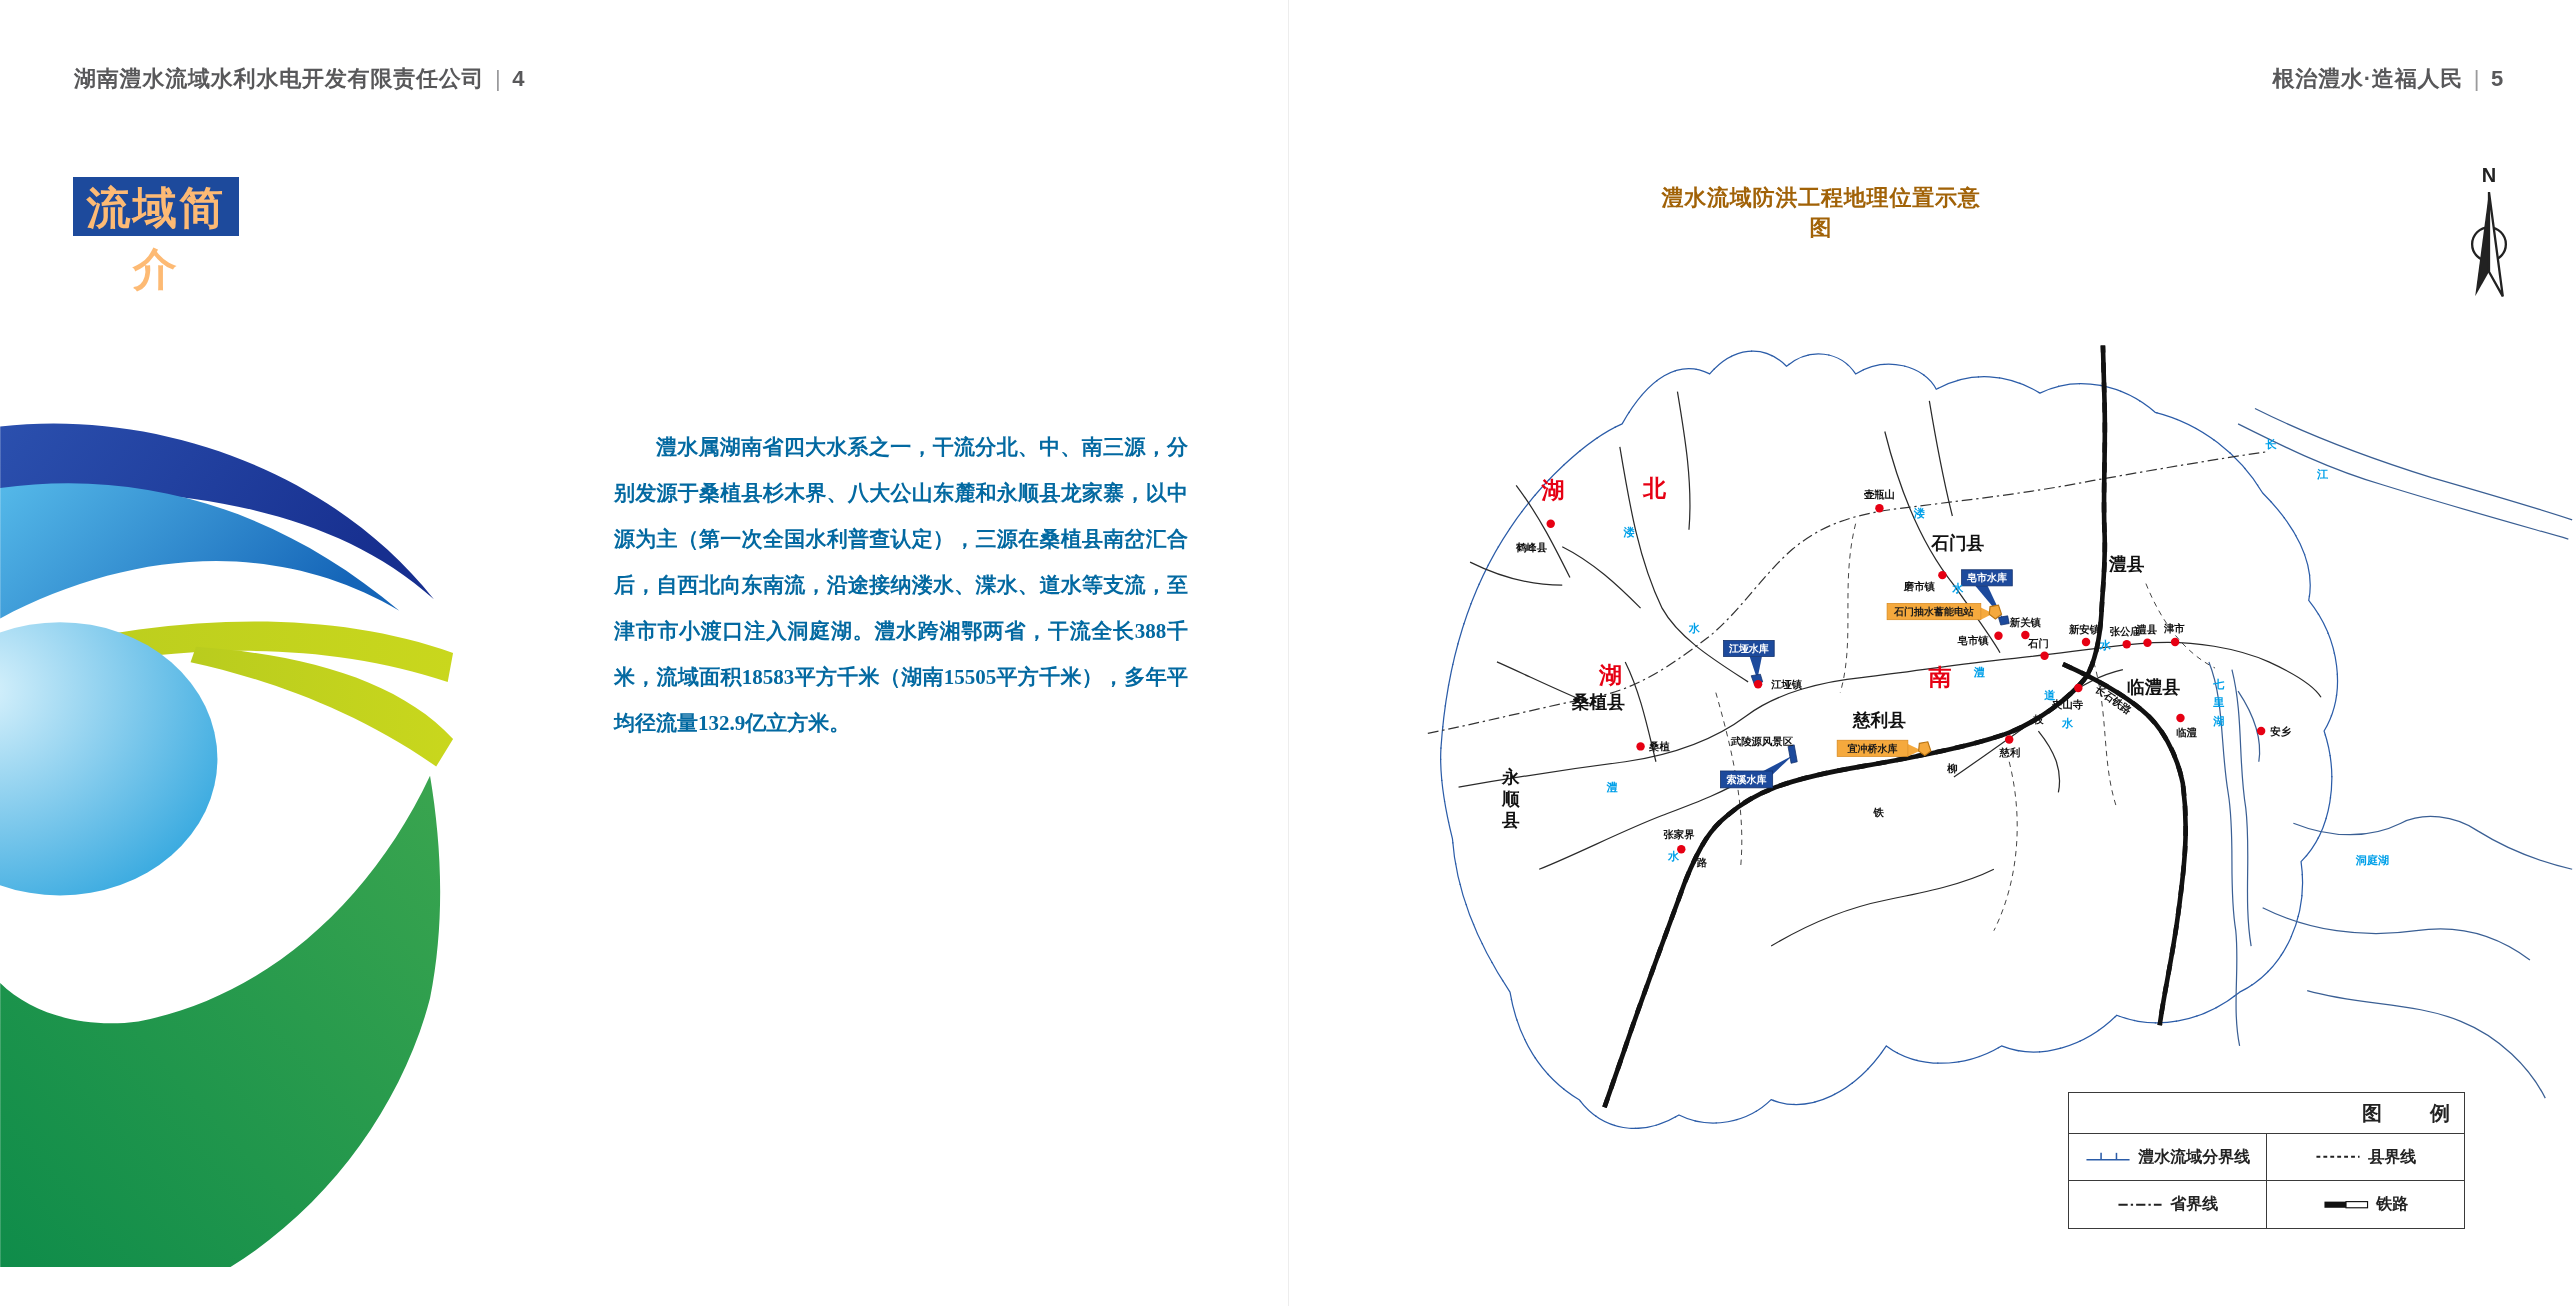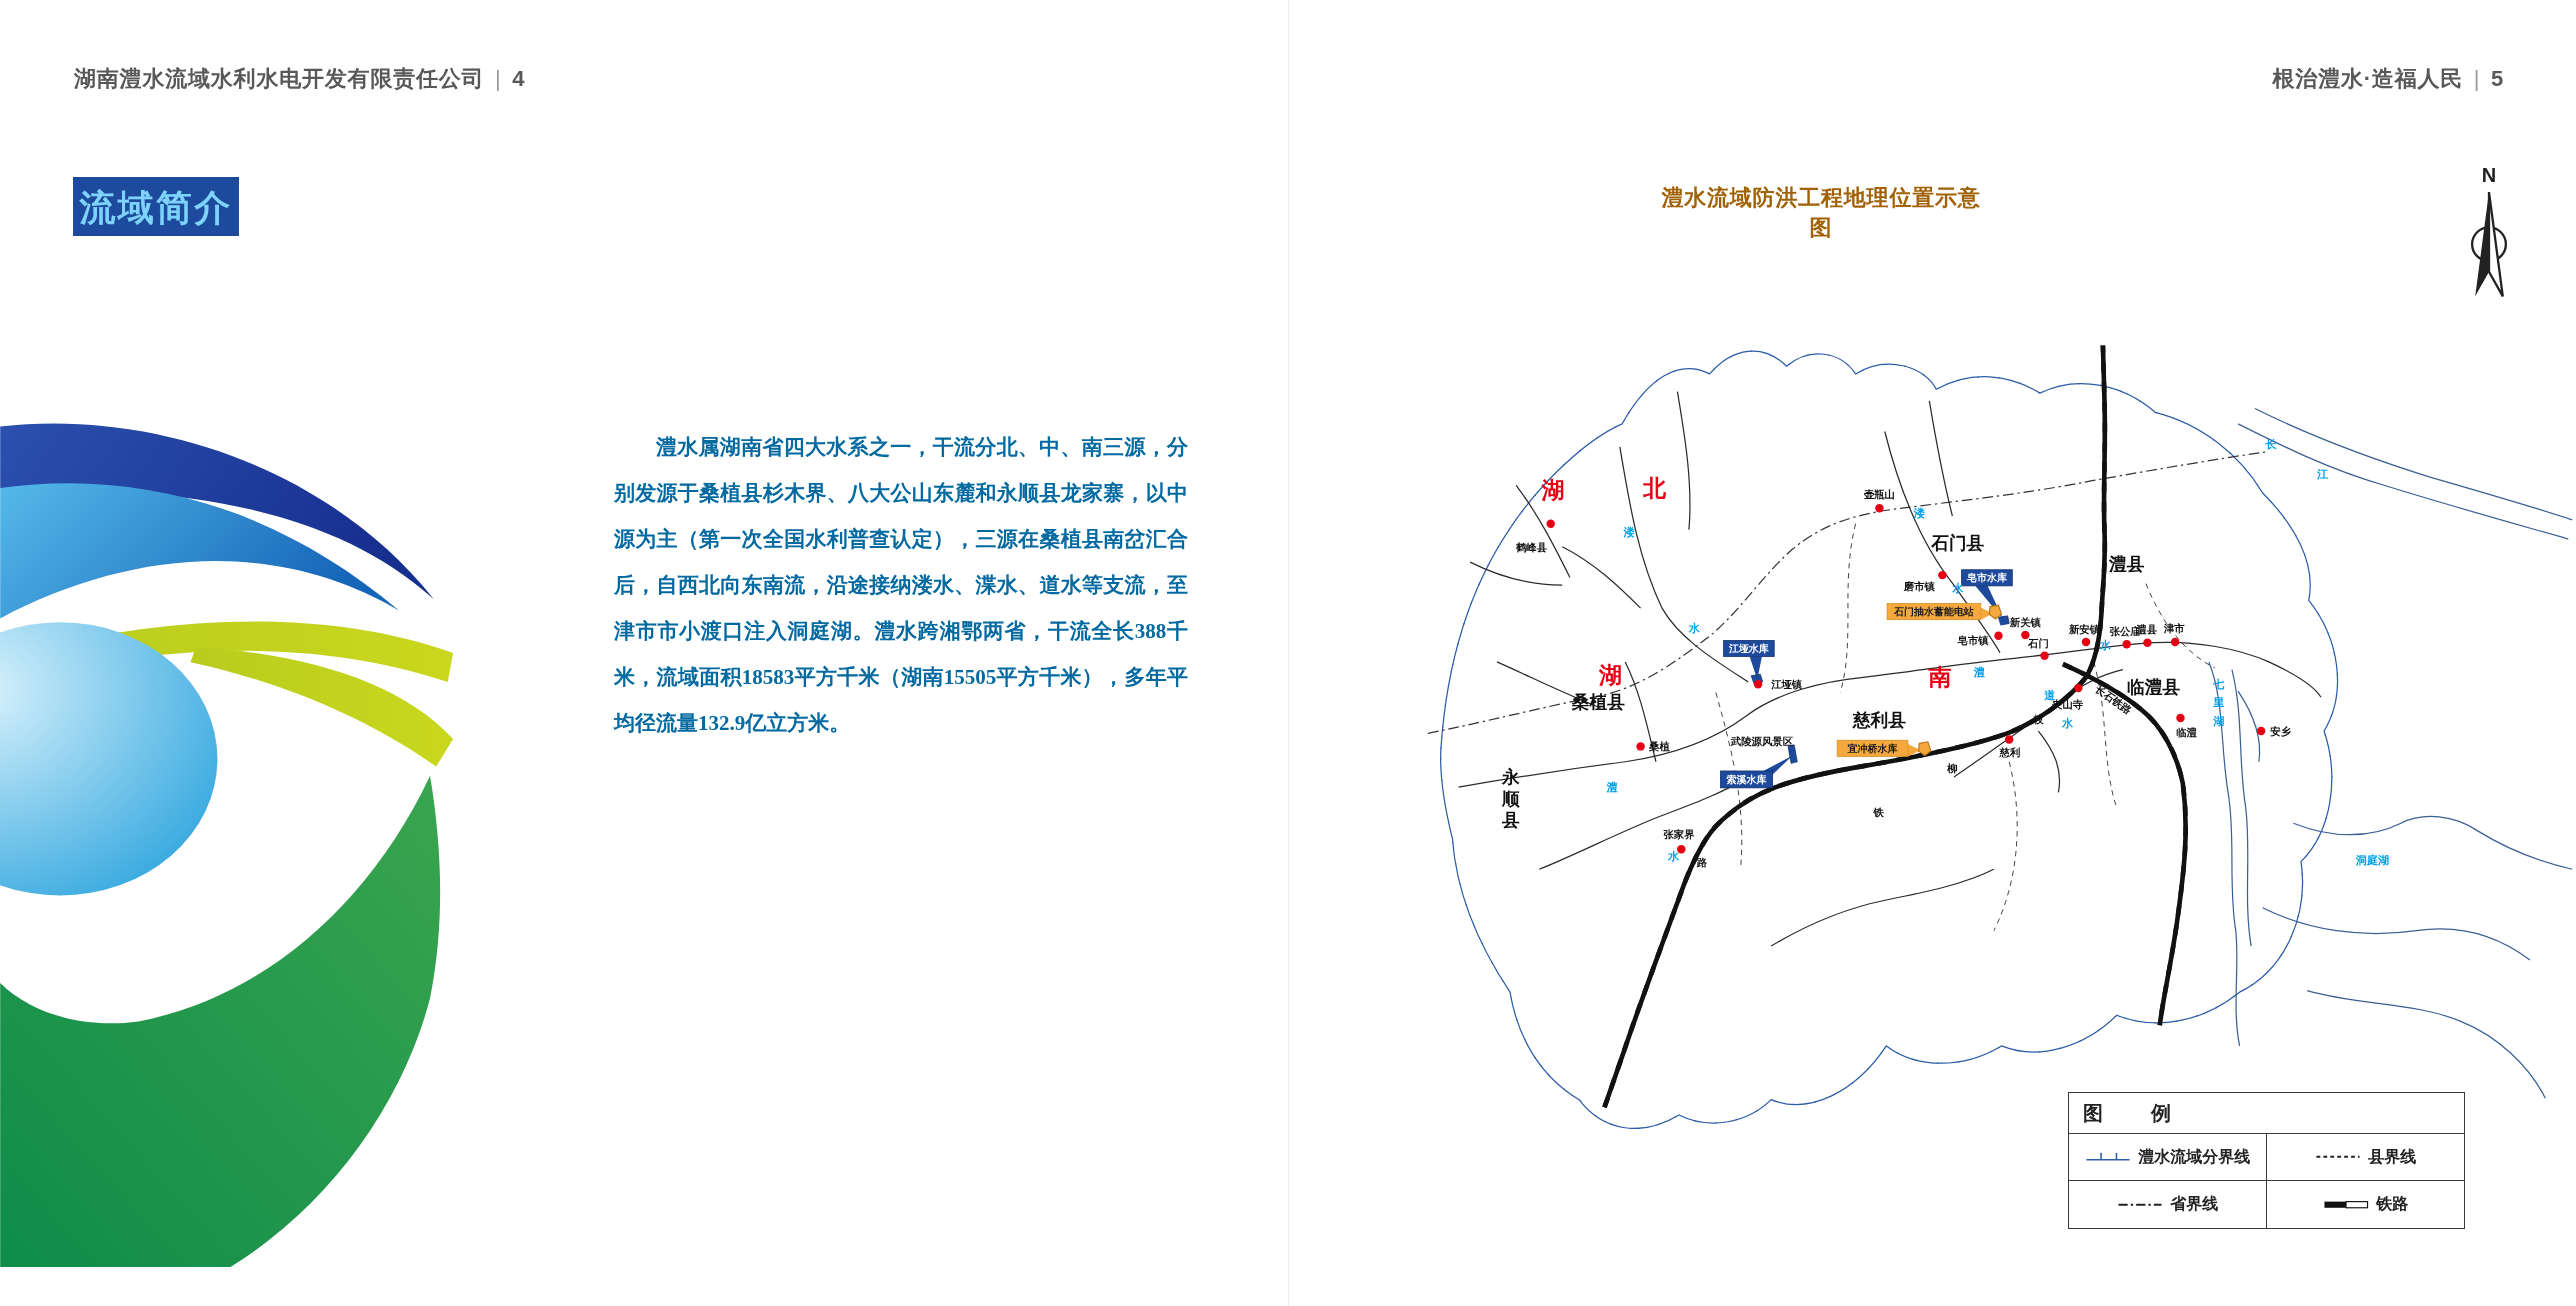--- a/index.html
+++ b/index.html
@@ -8,21 +8,21 @@
   .gutter{position:absolute;left:1288px;top:0;width:0.8px;height:1306px;background:#ededed;}
 
   
   .hdr{position:absolute;top:64px;font-size:22px;font-weight:bold;color:#58585a;letter-spacing:0.8px;white-space:nowrap;}
   .hdr .sep{color:#9a9a9c;font-weight:normal;padding:0 10.7px;}
   #hdr-left{left:74px;}
   #hdr-right{right:72px;text-align:left;}
 
   
   .title-block{position:absolute;left:73px;top:177px;width:166px;height:59px;background:#1d4a9c;
-               color:#7dd3fc;font-size:36px;font-weight:bold;text-align:center;line-height:61px;letter-spacing:2.3px;}
+               color:#fdba74;font-size:44px;font-weight:bold;text-align:center;line-height:61px;letter-spacing:2.3px;}
   .bodytext{position:absolute;left:614px;top:424px;width:574px;color:#0369a1;
             font-family:Liberation Serif, serif;}
   .bodytext p{font-size:21px;line-height:46px;font-weight:bold;margin:0 0 11.5px 0;
               text-indent:2em;text-align:justify;}
   #logo{position:absolute;left:0;top:415px;}
 
   
   .map-title{position:absolute;left:1652px;top:183px;width:338px;text-align:center;
              font-size:22px;font-weight:bold;color:#a16207;letter-spacing:0.8px;}
   #compass{position:absolute;left:2466px;top:164px;width:46px;height:146px;text-align:center;}
@@ -42,21 +42,21 @@
   .co-blue polygon{fill:#1d4a9c;}
   .co-orange rect{fill:#f5a93d;stroke:#d98a1f;stroke-width:1;}
   .co-orange text{fill:#1a1a1a;font-size:13px;font-weight:bold;}
   .co-orange polygon.tail{fill:#f5a93d;}
   .dam-blue{fill:#1d4a9c;stroke:#12306b;stroke-width:1;}
   .dam-orange{fill:#f5a93d;stroke:#b97413;stroke-width:1.5;}
 
   
   .legend{position:absolute;left:2068px;top:1092px;width:397px;height:137px;background:#fff;
           border:1.5px solid #3a3a3a;box-sizing:border-box;color:#222;}
-  .legend-title{height:40px;line-height:40px;text-align:left;font-size:20px;font-weight:bold;
+  .legend-title{height:40px;line-height:40px;text-align:right;font-size:20px;font-weight:bold;
                 border-bottom:1.2px solid #3a3a3a;letter-spacing:14px;text-indent:14px;}
   .legend-grid{display:grid;grid-template-columns:1fr 1fr;grid-template-rows:1fr 1fr;height:94px;}
   .legend-cell{display:flex;align-items:center;justify-content:center;gap:6px;
                font-size:16px;font-weight:bold;}
   .legend-cell.bR{border-right:1.2px solid #3a3a3a;}
   .legend-cell.bB{border-bottom:1.2px solid #3a3a3a;}
   .legend-sym{display:inline-block;line-height:0;}
 </style>
 </head>
 <body>

